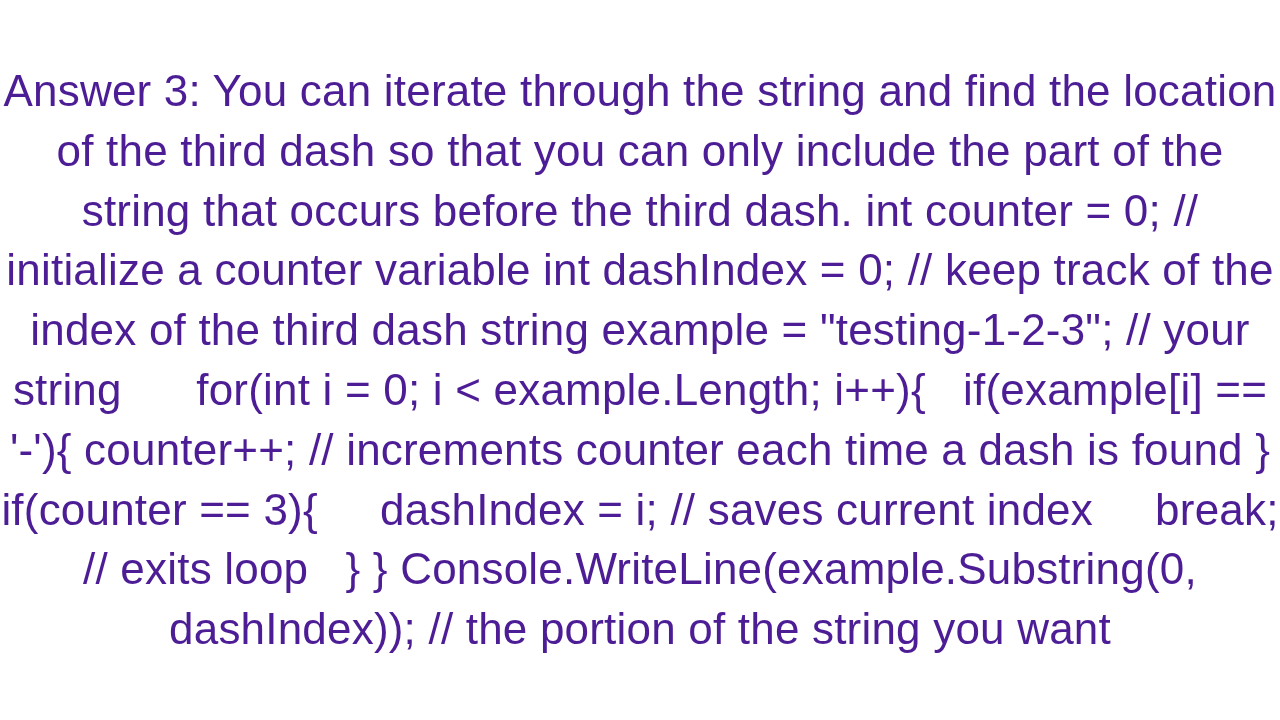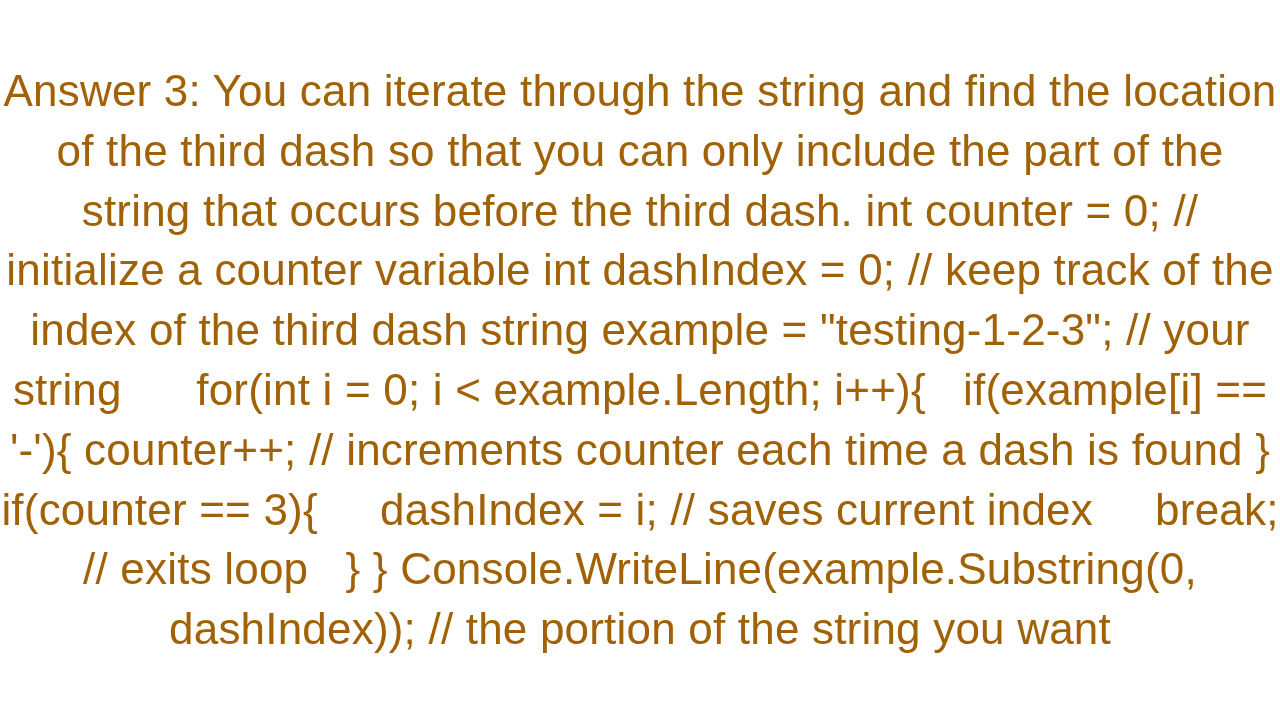--- a/index.html
+++ b/index.html
@@ -13,21 +13,21 @@
       background: #ffffff;
       font-family: Arial, Helvetica, sans-serif;
       overflow: hidden;
       display: flex;
       align-items: center;
       justify-content: center;
     }
     .text-block {
       font-size: 44px;
       line-height: 1.36;
-      color: #a16207;
+      color: #4c1d95;
       text-align: center;
       white-space: pre-wrap;
       width: 1290px;
       letter-spacing: 0.2px;
     }
   </style>
 </head>
 <body>
 
 <div class="text-block">Answer 3: You can iterate through the string and find the location of the third dash so that you can only include the part of the string that occurs before the third dash. int counter = 0; // initialize a counter variable int dashIndex = 0; // keep track of the index of the third dash string example = "testing-1-2-3"; // your string      for(int i = 0; i &lt; example.Length; i++){   if(example[i] == '-'){ counter++; // increments counter each time a dash is found }    if(counter == 3){     dashIndex = i; // saves current index     break; // exits loop   } } Console.WriteLine(example.Substring(0, dashIndex)); // the portion of the string you want</div>

